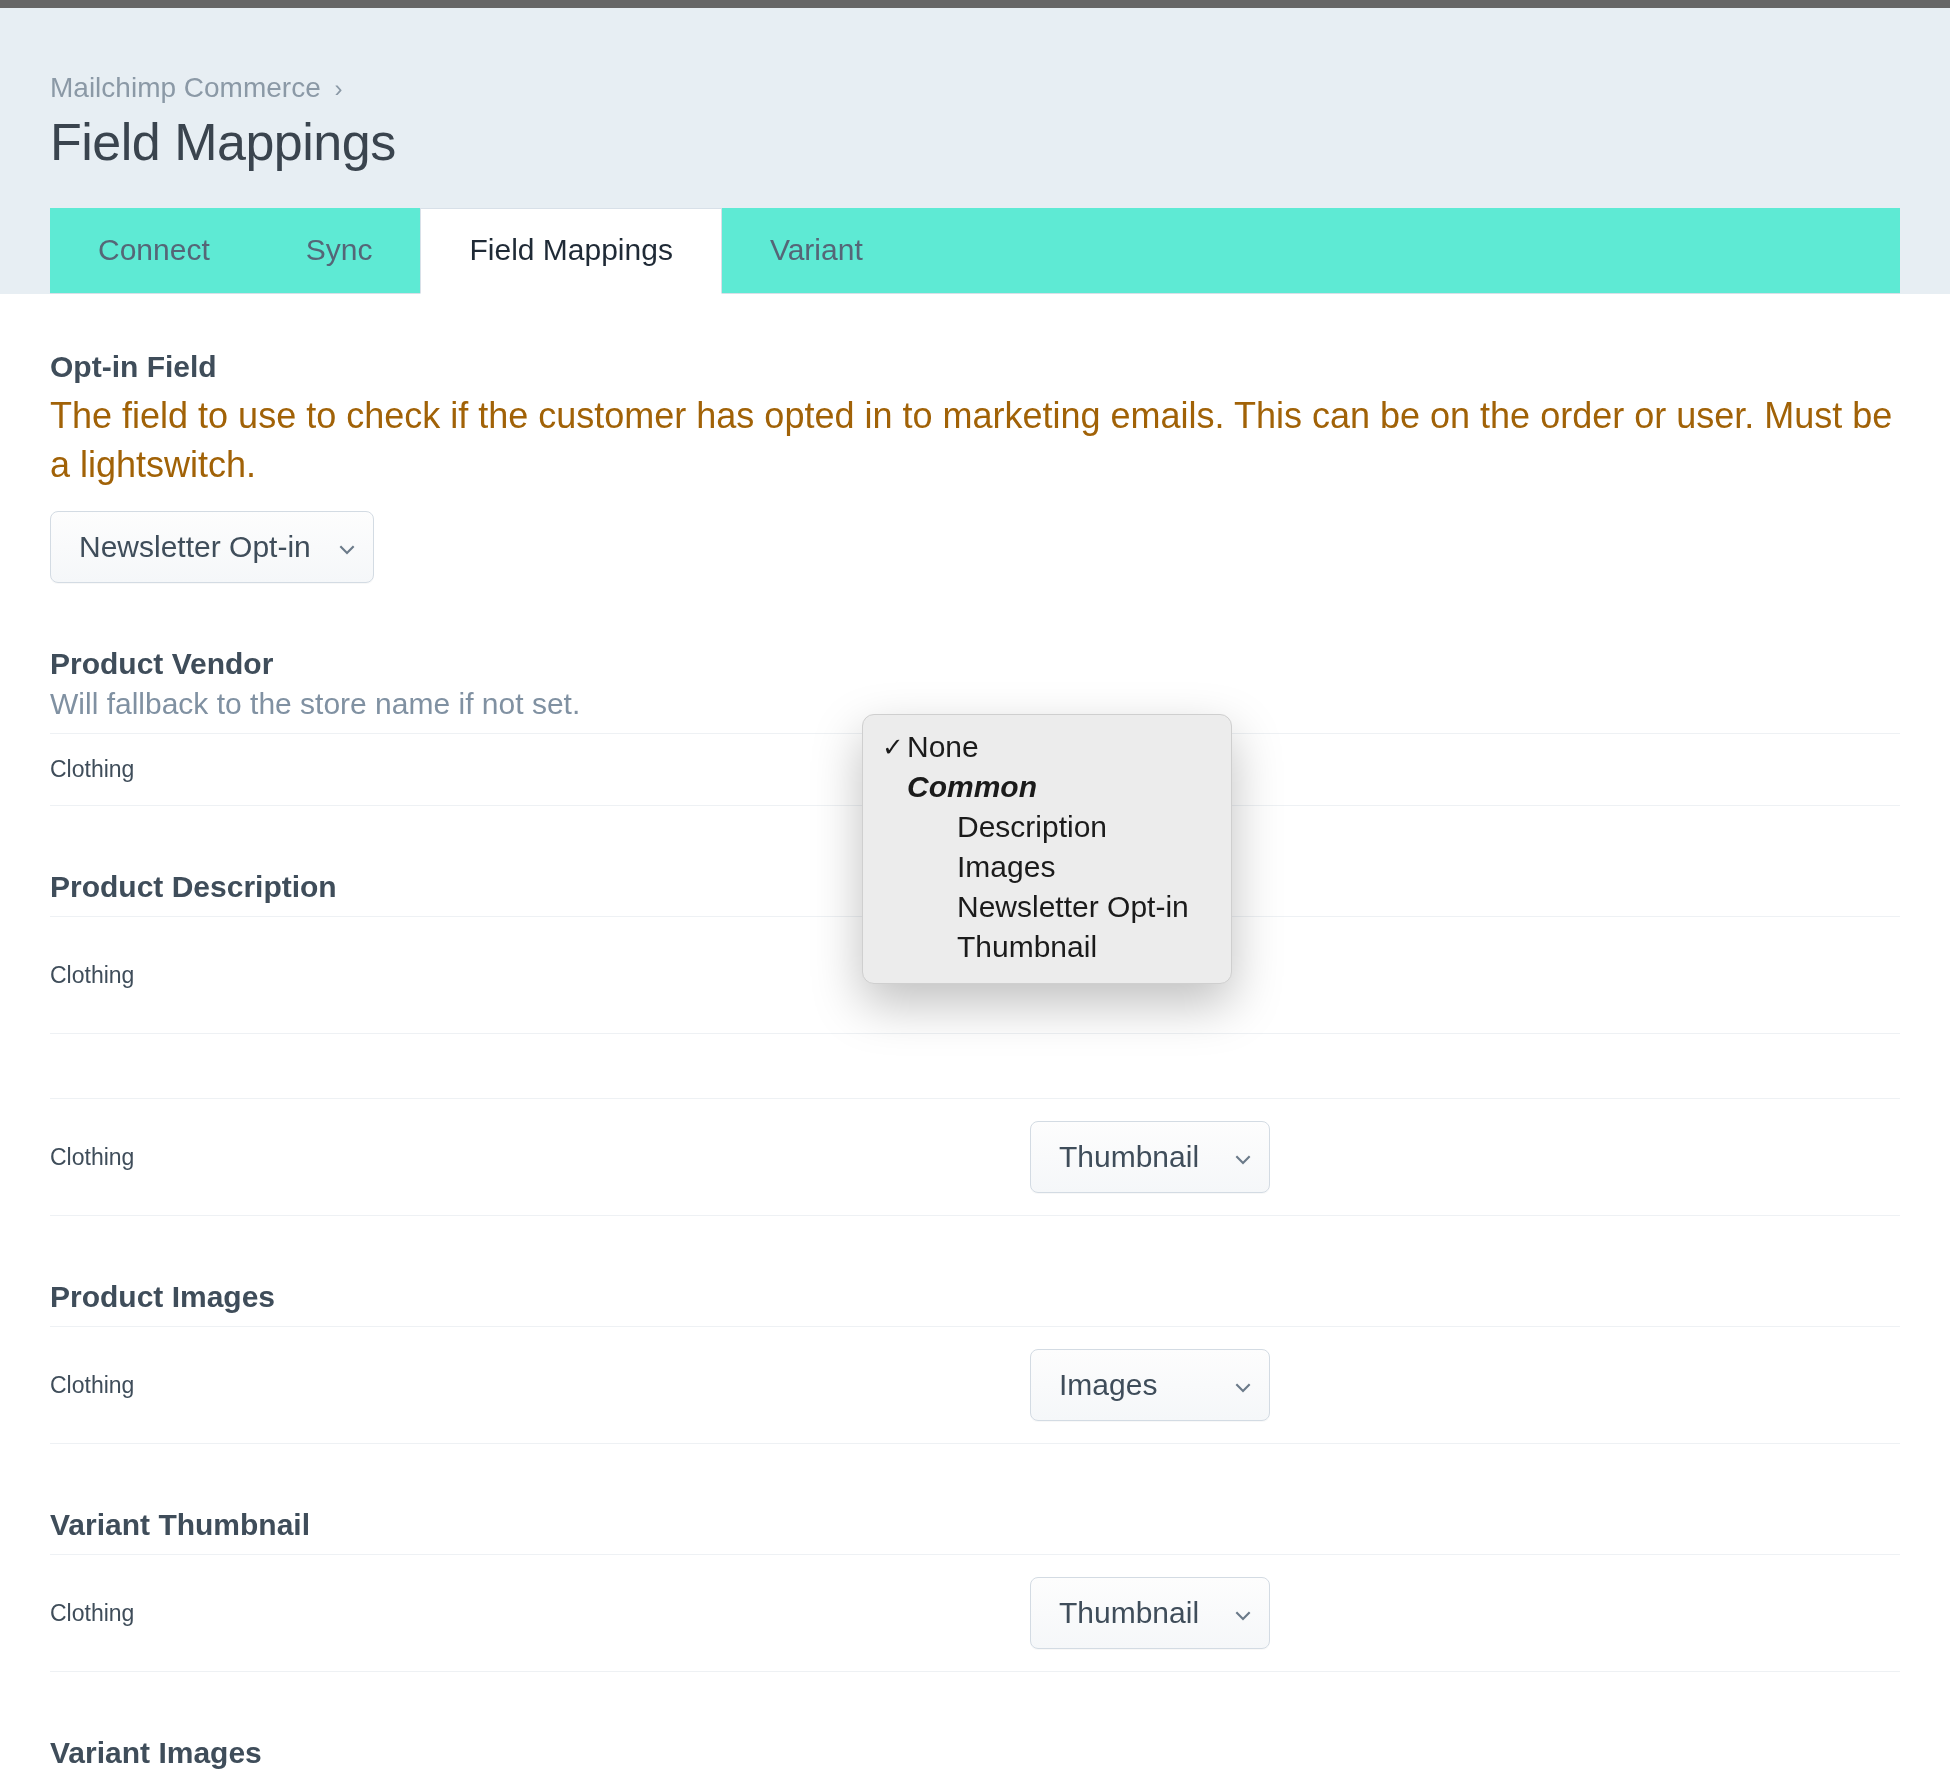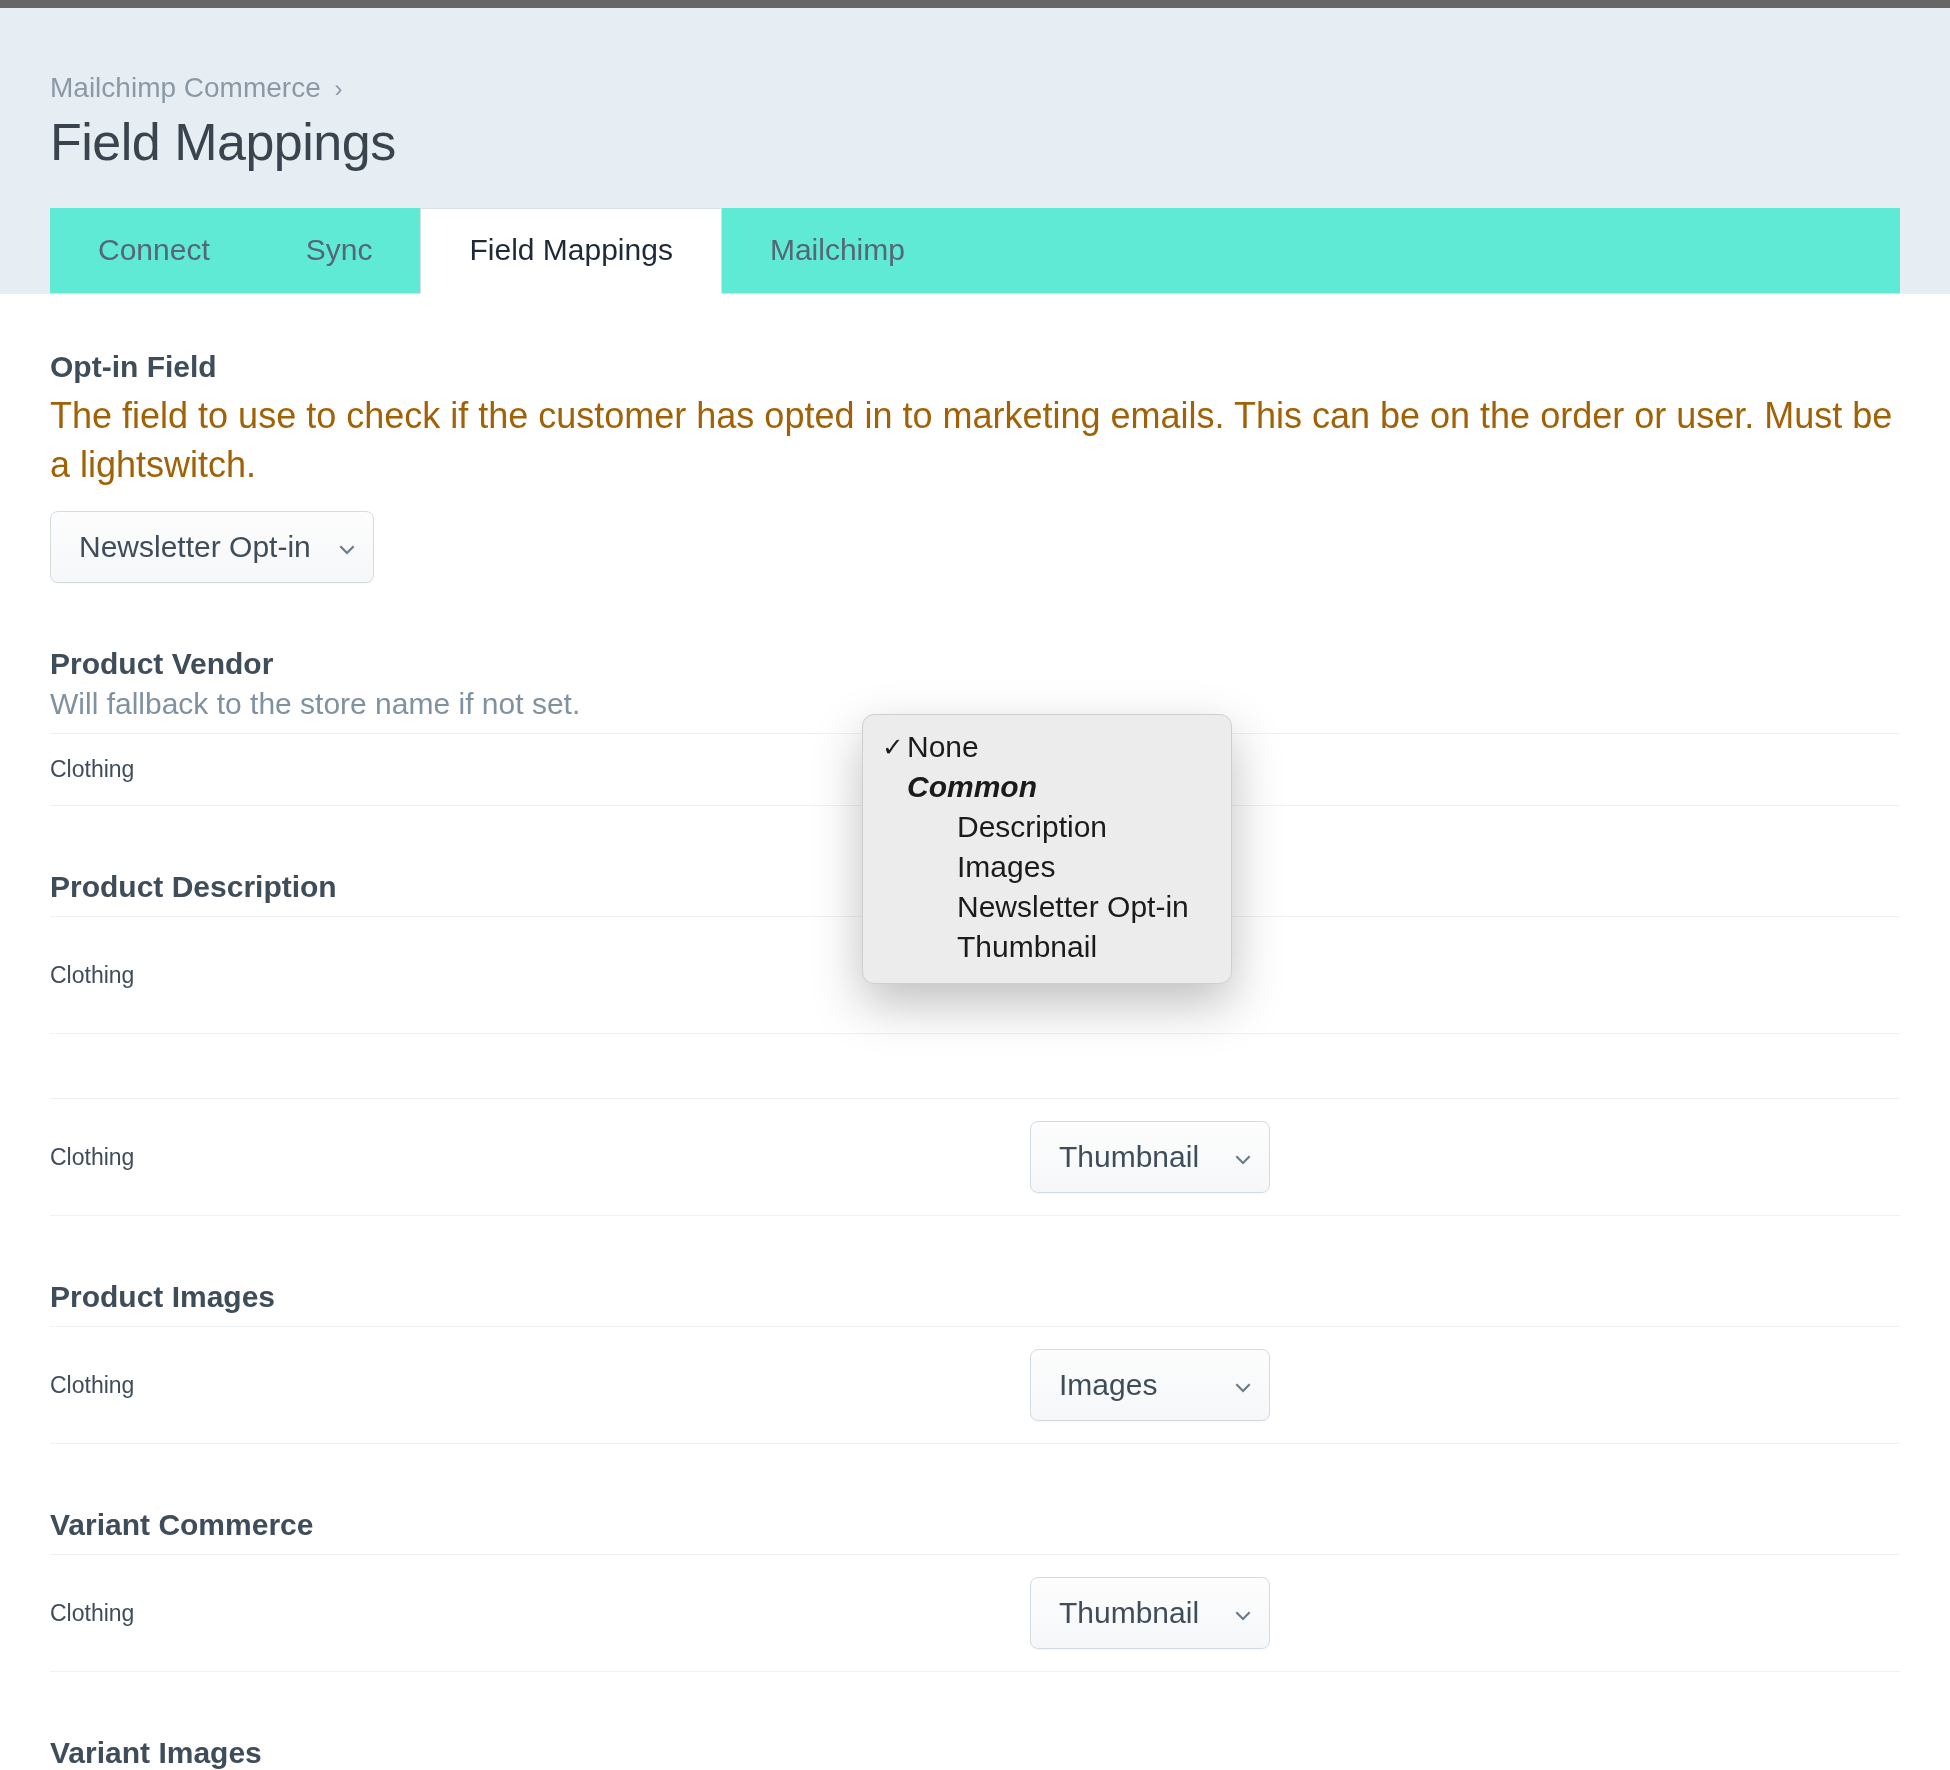--- a/index.html
+++ b/index.html
@@ -41,21 +41,21 @@
 <div class="header-area">
   <div class="breadcrumb">
     <a href="#">Mailchimp Commerce</a>
     <span class="sep">›</span>
   </div>
   <h1 class="page-title">Field Mappings</h1>
   <div class="tabs">
     <div class="tab">Connect</div>
     <div class="tab">Sync</div>
     <div class="tab active">Field Mappings</div>
-    <div class="tab">Mailchimp</div>
+    <div class="tab">Variant</div>
   </div>
 </div>
 
 <div class="content">
 
   <div>
     <div class="section-title">Opt-in Field</div>
     <div class="section-desc">The field to use to check if the customer has opted in to marketing emails. This can be on the order or user. Must be a lightswitch.</div>
     <div class="select-box">
       <span>Newsletter Opt-in</span>
@@ -141,21 +141,21 @@
                   <path d="M1 4l5 5 5-5" fill="none" stroke="currentColor" stroke-width="1.6"></path>
                 </svg>
             </span>
           </div>
         </div>
       </div>
     </div>
   </div>
 
   <div class="mapping-block">
-    <div class="mapping-header">Variant Commerce</div>
+    <div class="mapping-header">Variant Thumbnail</div>
     <div class="mapping-row-wrap">
       <div class="mapping-row">
         <div class="mapping-label">Clothing</div>
         <div class="mapping-select-cell">
           <div class="select-box">
             <span>Thumbnail</span>
             <span class="chev">
               <svg viewBox="0 0 12 12">
                   <path d="M1 4l5 5 5-5" fill="none" stroke="currentColor" stroke-width="1.6"></path>
                 </svg>

